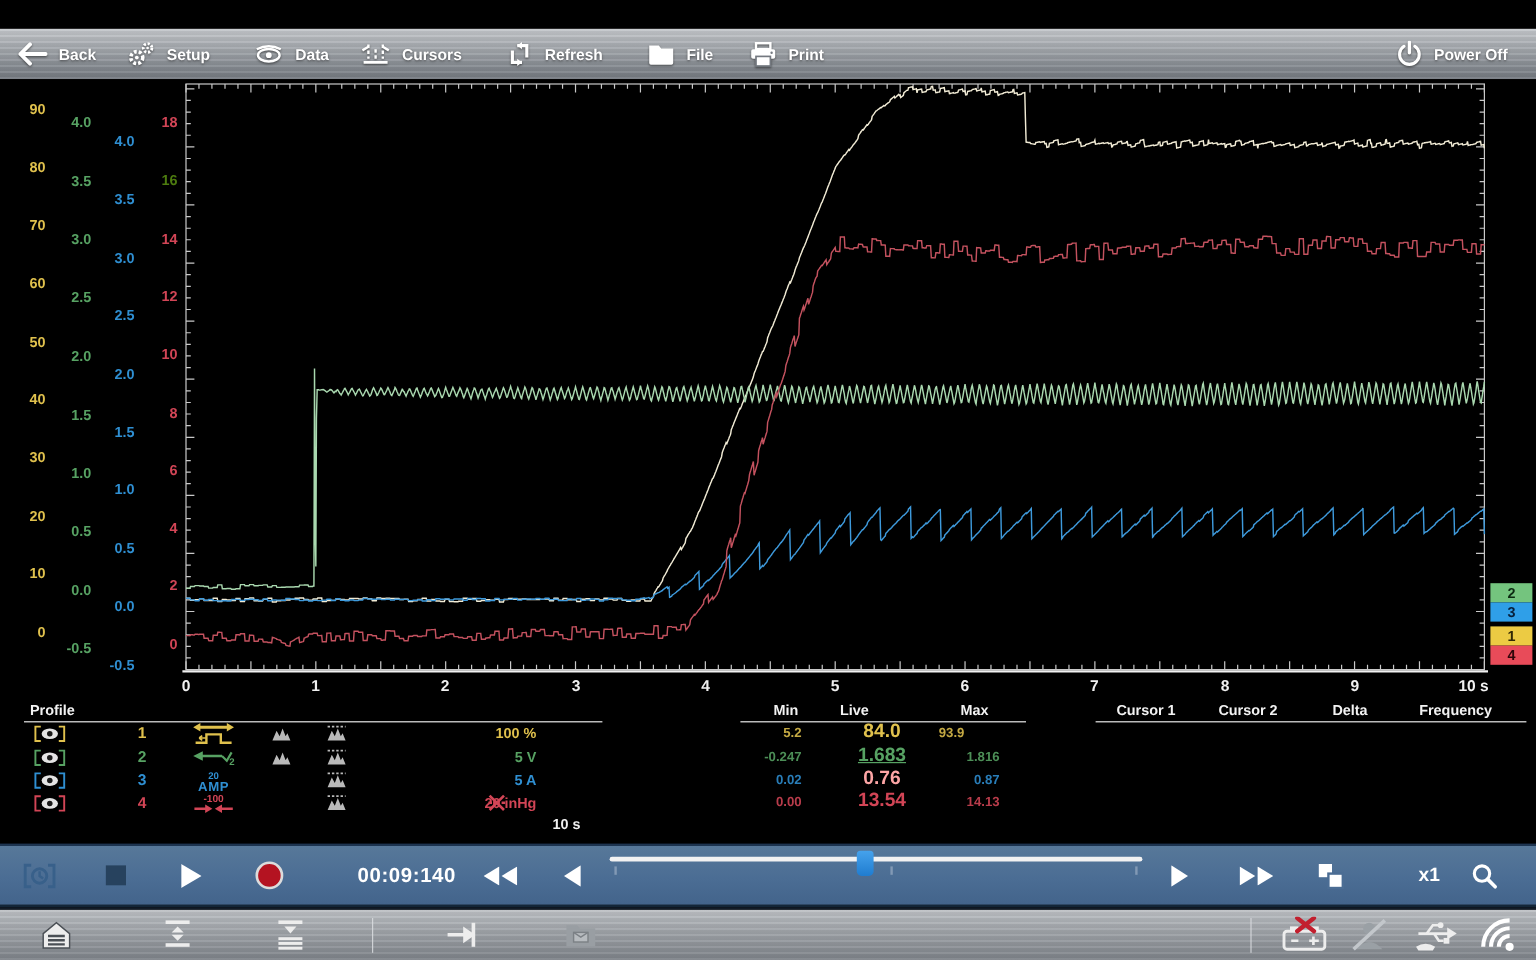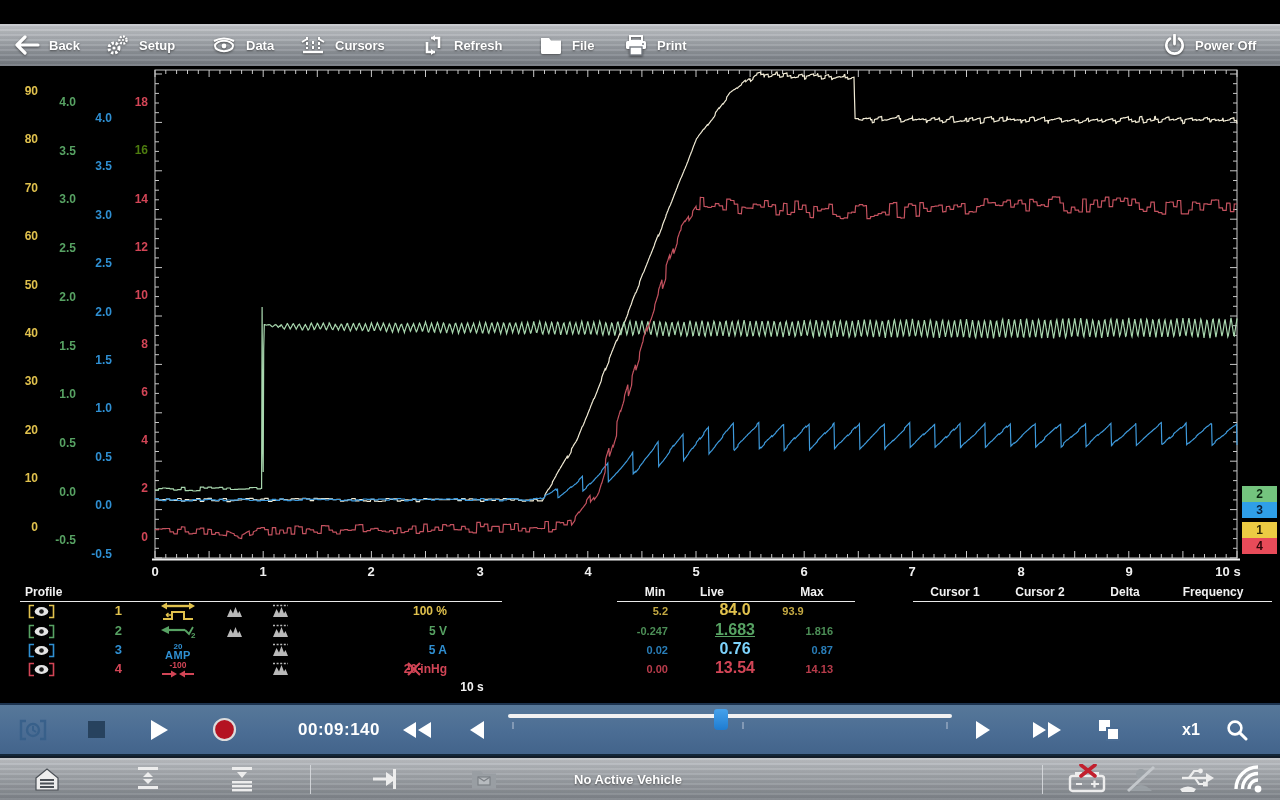--- a/index.html
+++ b/index.html
@@ -283,21 +283,21 @@
        <text x="18" y="18" font-size="11" font-weight="bold" fill="#2f8fd2" text-anchor="middle" letter-spacing="0.5">AMP</text>
             </svg></span>
 
        <span class="p-cell" style="left:272px; top:2px;"><svg width="17" height="14" viewBox="0 0 17 14">
               <line x1="1" y1="1.5" x2="16" y2="1.5" stroke="#b9b9b9" stroke-width="1.4" stroke-dasharray="2 1.6"></line>
               <path d="M1 13 L4.5 5 L7 9.5 L9.5 3 L12 9.5 L13.5 7 L16 13 Z" fill="#b9b9b9"></path>
             </svg></span>
 
        <span class="p-cell" style="left:330px; top:2px; width:117px; text-align:right; font-size:12px; color:#2f8fd2;">5 A</span>
        <span class="p-cell" style="left:588px; top:3px; width:80px; text-align:right; font-size:11px; color:#2f8fd2; opacity:.88;">0.02</span>
-       <span class="p-cell" style="left:690px; top:-1px; width:90px; text-align:center; font-size:16px; color:#7dd3fc;">0.76</span>
+       <span class="p-cell" style="left:690px; top:-1px; width:90px; text-align:center; font-size:16px; color:#fca5a5;">0.76</span>
        <span class="p-cell" style="left:753px; top:3px; width:80px; text-align:right; font-size:11px; color:#2f8fd2; opacity:.88;">0.87</span>
         </div>
         <div class="p-row" style="top: 594px;">
           <span class="p-cell" style="left:28px; top:2px;">
          <svg width="27" height="15" viewBox="0 0 27 15">
            <path d="M6 1.5 H1.5 V13.5 H6 M21 1.5 H25.5 V13.5 H21" stroke="#d24556" stroke-width="1.6" fill="none"></path>
            <ellipse cx="13.5" cy="7.5" rx="6.8" ry="4.4" fill="#e4e4e4"></ellipse>
            <circle cx="13.5" cy="7.5" r="2.3" fill="#1a1a1a"></circle>
             </svg></span>
        <span class="p-cell" style="left:100px; top:1px; width:22px; text-align:right; font-size:13px; color:#d24556;">4</span>
@@ -426,23 +426,20 @@
           <polygon points="15,5 25,12 15,19" fill="#ededed"></polygon>
           <rect x="22" y="2" width="3" height="20" fill="#ededed"></rect>
         </svg>
     </div>
     <div class="sb-item" style="left:470px">
       <svg width="28" height="22" viewBox="0 0 28 22">
           <path d="M2 3 h9 l2 2.5 h13 v15 h-24 z" fill="#999ea3"></path>
           <rect x="8" y="9" width="12" height="8" fill="#b7bbbf" stroke="#7c8186" stroke-width="1.2"></rect>
           <path d="M8 9 l6 4 l6 -4" stroke="#7c8186" stroke-width="1.2" fill="none"></path>
         </svg>
-    </div>
-    <div class="sb-item" style="left:520px; width:216px; justify-content:center;">
-      <span class="sb-text">No Active Vehicle</span>
     </div>
     <div class="sb-divider" style="left:1042px"></div>
     <div class="sb-item" style="left:1068px">
       <svg width="38" height="30" viewBox="0 0 38 30">
           <rect x="2" y="12" width="34" height="15" rx="2.5" fill="none" stroke="#ededed" stroke-width="2.4"></rect>
           <rect x="7" y="8" width="7" height="4" fill="#ededed"></rect>
           <rect x="24" y="8" width="7" height="4" fill="#ededed"></rect>
           <path d="M8 20 h6 M23 20 h8 M26.5 16.5 v7" stroke="#ededed" stroke-width="2.2"></path>
           <path d="M13 1 L27 12 M27 1 L13 12" stroke="#c21f2e" stroke-width="3.6" stroke-linecap="round"></path>
         </svg>

